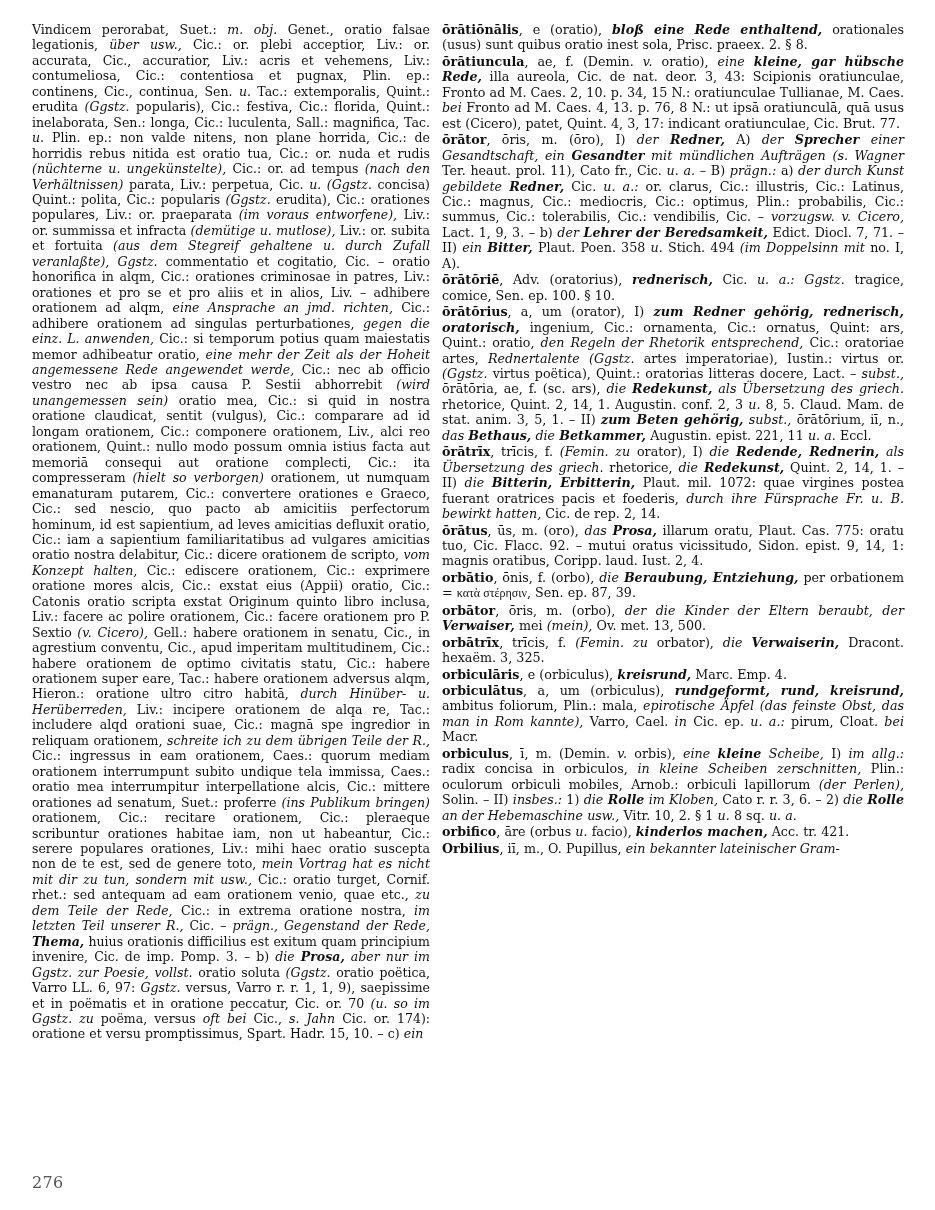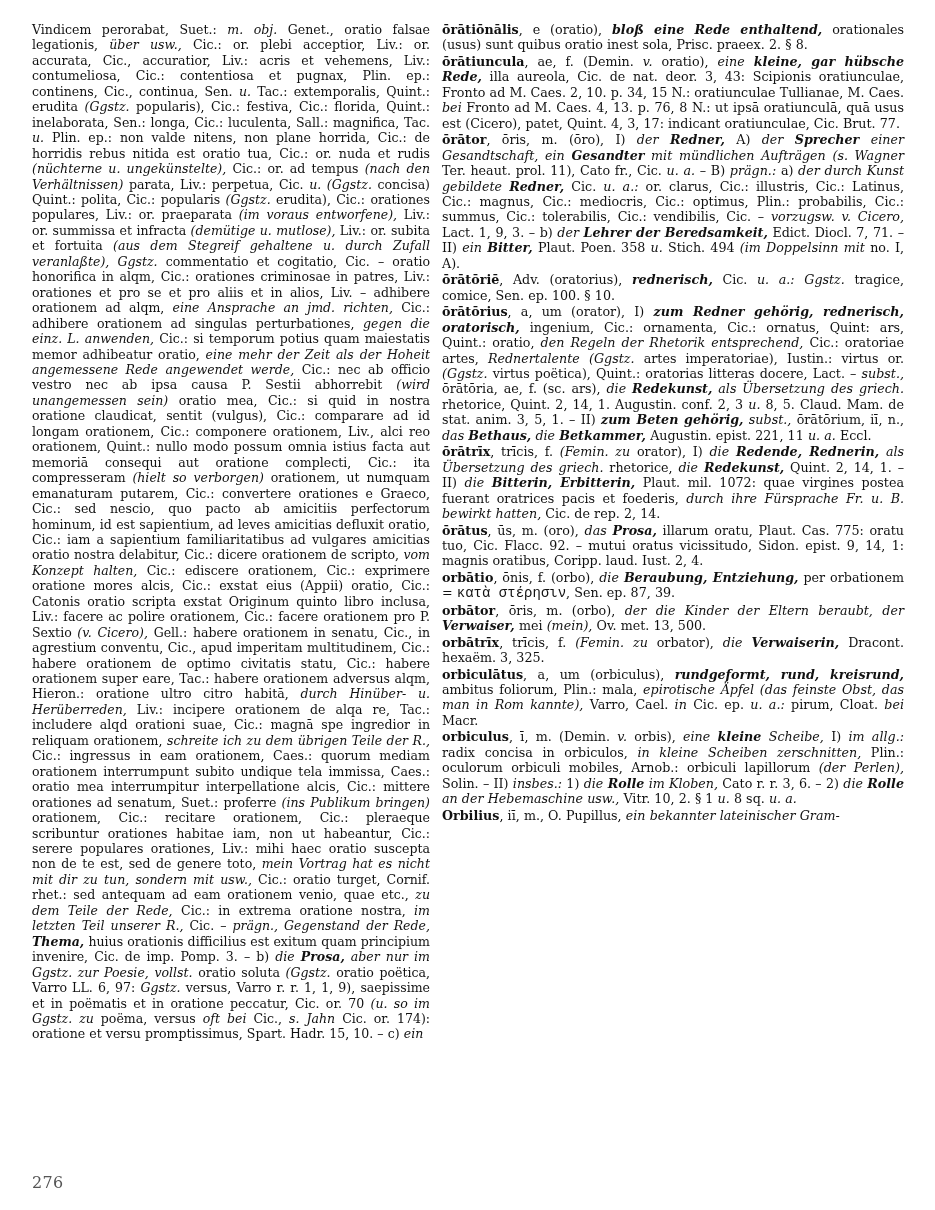--- a/index.html
+++ b/index.html
@@ -48,21 +48,21 @@
   }
   .col.right .entry {
     font-size: 12.7px;
     line-height: 15.45px;
   }
   
   .entry + .entry { margin-top: 1px; }
 
   i, .it { font-style: italic; }
   b, .bd { font-weight: bold; }
-  .gr { font-family: Liberation Mono, monospace; font-style: normal; font-size: 14px; }
+  .gr { font-family: Liberation Serif, serif; font-style: normal; font-size: 12px; }
 
   .folio {
     position: absolute;
     left: 32px;
     bottom: 18px;
     font-size: 16px;
     color: #555555;
     font-family: "DejaVu Serif", "Liberation Serif", serif;
     letter-spacing: 0.3px;
   }
@@ -81,21 +81,23 @@
       <p class="entry"><b>ōrātiōnālis</b>, e (oratio), <b><i>bloß eine Rede enthaltend,</i></b> orationales (usus) sunt quibus oratio inest sola, Prisc. praeex. 2. § 8.</p>
       <p class="entry"><b>ōrātiuncula</b>, ae, f. (Demin. <i>v.</i> oratio), <i>eine</i> <b><i>kleine, gar hübsche Rede,</i></b> illa aureola, Cic. de nat. deor. 3, 43: Scipionis oratiunculae, Fronto ad M. Caes. 2, 10. p. 34, 15 N.: oratiunculae Tullianae, M. Caes. <i>bei</i> Fronto ad M. Caes. 4, 13. p. 76, 8 N.: ut ipsā oratiunculā, quā usus est (Cicero), patet, Quint. 4, 3, 17: indicant oratiunculae, Cic. Brut. 77.</p>
       <p class="entry"><b>ōrātor</b>, ōris, m. (ōro), I) <i>der</i> <b><i>Redner,</i></b> A) <i>der</i> <b><i>Sprecher</i></b> <i>einer Gesandtschaft, ein</i> <b><i>Gesandter</i></b> <i>mit mündlichen Aufträgen (s. Wagner</i> Ter. heaut. prol. 11), Cato fr., Cic. <i>u. a.</i> – B) <i>prägn.:</i> a) <i>der durch Kunst gebildete</i> <b><i>Redner,</i></b> Cic. <i>u. a.:</i> or. clarus, Cic.: illustris, Cic.: Latinus, Cic.: magnus, Cic.: mediocris, Cic.: optimus, Plin.: probabilis, Cic.: summus, Cic.: tolerabilis, Cic.: vendibilis, Cic. – <i>vorzugsw. v. Cicero,</i> Lact. 1, 9, 3. – b) <i>der</i> <b><i>Lehrer der Beredsamkeit,</i></b> Edict. Diocl. 7, 71. – II) <i>ein</i> <b><i>Bitter,</i></b> Plaut. Poen. 358 <i>u.</i> Stich. 494 <i>(im Doppelsinn mit</i> no. I, A).</p>
       <p class="entry"><b>ōrātōriē</b>, Adv. (oratorius), <b><i>rednerisch,</i></b> Cic. <i>u. a.: Ggstz.</i> tragice, comice, Sen. ep. 100. § 10.</p>
       <p class="entry"><b>ōrātōrius</b>, a, um (orator), I) <b><i>zum Redner gehörig, rednerisch, oratorisch,</i></b> ingenium, Cic.: ornamenta, Cic.: ornatus, Quint: ars, Quint.: oratio, <i>den Regeln der Rhetorik entsprechend,</i> Cic.: oratoriae artes, <i>Rednertalente (Ggstz.</i> artes imperatoriae), Iustin.: virtus or. <i>(Ggstz.</i> virtus poëtica), Quint.: oratorias litteras docere, Lact. – <i>subst.,</i> ōrātōria, ae, f. (sc. ars), <i>die</i> <b><i>Redekunst,</i></b> <i>als Übersetzung des griech.</i> rhetorice, Quint. 2, 14, 1. Augustin. conf. 2, 3 <i>u.</i> 8, 5. Claud. Mam. de stat. anim. 3, 5, 1. – II) <b><i>zum Beten gehörig,</i></b> <i>subst.,</i> ōrātōrium, iī, n., <i>das</i> <b><i>Bethaus,</i></b> <i>die</i> <b><i>Betkammer,</i></b> Augustin. epist. 221, 11 <i>u. a.</i> Eccl.</p>
       <p class="entry"><b>ōrātrīx</b>, trīcis, f. <i>(Femin. zu</i> orator), I) <i>die</i> <b><i>Redende, Rednerin,</i></b> <i>als Übersetzung des griech.</i> rhetorice, <i>die</i> <b><i>Redekunst,</i></b> Quint. 2, 14, 1. – II) <i>die</i> <b><i>Bitterin, Erbitterin,</i></b> Plaut. mil. 1072: quae virgines postea fuerant oratrices pacis et foederis, <i>durch ihre Fürsprache Fr. u. B. bewirkt hatten,</i> Cic. de rep. 2, 14.</p>
       <p class="entry"><b>ōrātus</b>, ūs, m. (oro), <i>das</i> <b><i>Prosa,</i></b> illarum oratu, Plaut. Cas. 775: oratu tuo, Cic. Flacc. 92. – mutui oratus vicissitudo, Sidon. epist. 9, 14, 1: magnis oratibus, Coripp. laud. Iust. 2, 4.</p>
       <p class="entry"><b>orbātio</b>, ōnis, f. (orbo), <i>die</i> <b><i>Beraubung, Entziehung,</i></b> per orbationem = <span class="gr">κατὰ στέρησιν</span>, Sen. ep. 87, 39.</p>
       <p class="entry"><b>orbātor</b>, ōris, m. (orbo), <i>der die Kinder der Eltern beraubt, der</i> <b><i>Verwaiser,</i></b> mei <i>(mein),</i> Ov. met. 13, 500.</p>
       <p class="entry"><b>orbātrīx</b>, trīcis, f. <i>(Femin. zu</i> orbator), <i>die</i> <b><i>Verwaiserin,</i></b> Dracont. hexaëm. 3, 325.</p>
+      <p class="entry"><b>orbiculāris</b>, e (orbiculus), <b><i>kreisrund,</i></b> Marc. Emp. 4.</p>
       <p class="entry"><b>orbiculātus</b>, a, um (orbiculus), <b><i>rundgeformt, rund, kreisrund,</i></b> ambitus foliorum, Plin.: mala, <i>epirotische Äpfel (das feinste Obst, das man in Rom kannte),</i> Varro, Cael. <i>in</i> Cic. ep. <i>u. a.:</i> pirum, Cloat. <i>bei</i> Macr.</p>
       <p class="entry"><b>orbiculus</b>, ī, m. (Demin. <i>v.</i> orbis), <i>eine</i> <b><i>kleine</i></b> <i>Scheibe,</i> I) <i>im allg.:</i> radix concisa in orbiculos, <i>in kleine Scheiben zerschnitten,</i> Plin.: oculorum orbiculi mobiles, Arnob.: orbiculi lapillorum <i>(der Perlen),</i> Solin. – II) <i>insbes.:</i> 1) <i>die</i> <b><i>Rolle</i></b> <i>im Kloben,</i> Cato r. r. 3, 6. – 2) <i>die</i> <b><i>Rolle</i></b> <i>an der Hebemaschine usw.,</i> Vitr. 10, 2. § 1 <i>u.</i> 8 sq. <i>u. a.</i></p>
+      <p class="entry"><b>orbifico</b>, āre (orbus <i>u.</i> facio), <b><i>kinderlos machen,</i></b> Acc. tr. 421.</p>
       <p class="entry"><b>Orbilius</b>, iī, m., O. Pupillus, <i>ein bekannter lateinischer Gram-</i></p>
     </div>
 
   </div>
 
   <div class="folio">276</div>
 </div>
 
 </body></html>

